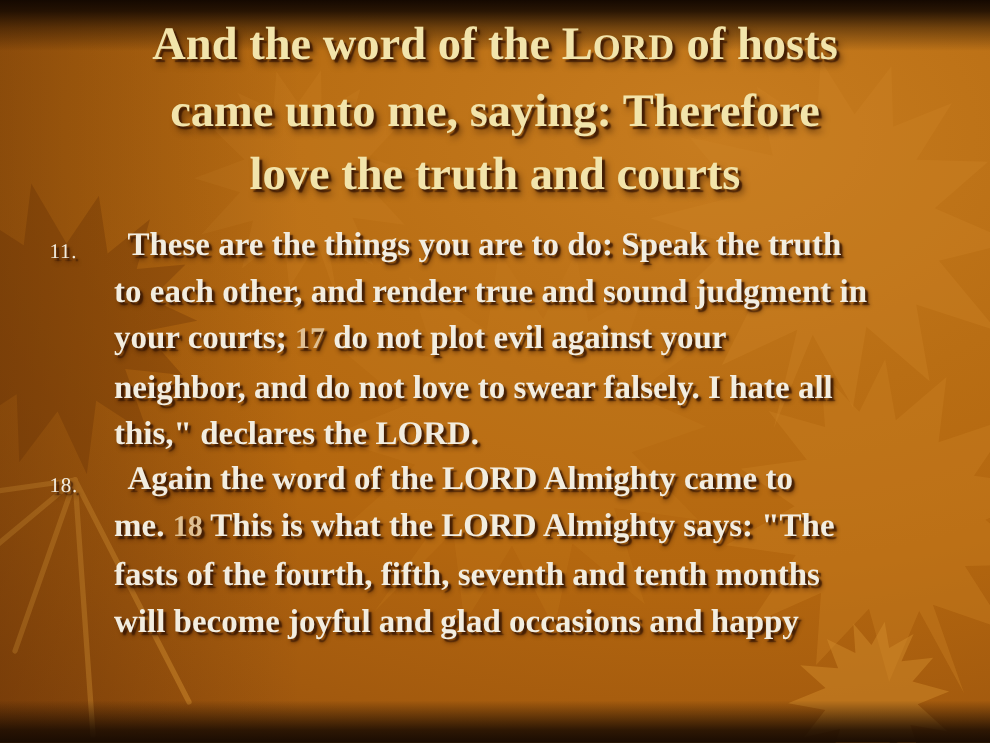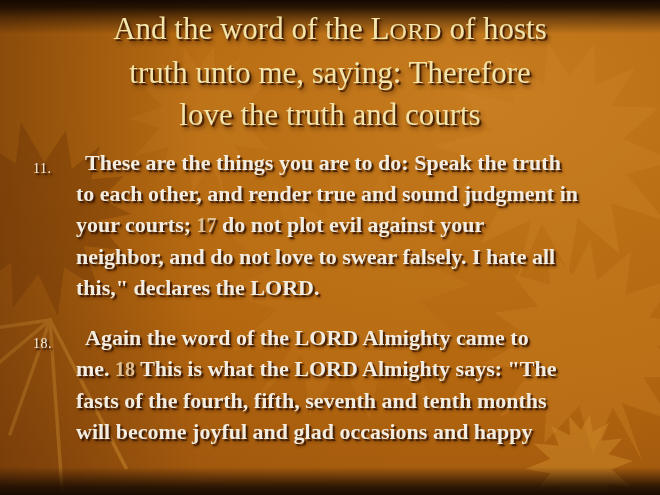--- a/index.html
+++ b/index.html
@@ -18,21 +18,21 @@
   .band-bottom{
     position:absolute;bottom:0;left:0;right:0;height:28px;pointer-events:none;
     background:linear-gradient(to top,#1a0c02 0%,rgba(26,12,2,.85) 30%,rgba(26,12,2,0) 100%);
   }
   .shade-left{
     position:absolute;left:0;top:0;bottom:0;width:200px;pointer-events:none;
     background:linear-gradient(to right,rgba(70,30,4,.35),rgba(70,30,4,0));
   }
   .title{
     position:absolute;top:8px;left:8px;right:8px;text-align:center;
-    font-weight:normal;font-size:31px;line-height:42px;
+    font-weight:bold;font-size:31px;line-height:42px;
     color:var(--title_color,#f2e4ab);
     text-shadow:2px 2px 1px rgba(64,27,4,.95), 3px 4px 4px rgba(48,20,3,.55);
   }
   .smallcaps{font-size:24px;letter-spacing:.5px;}
   .para{
     position:absolute;left:76px;width:560px;
     font-size:22px;line-height:31px;
     color:var(--body_color,#f2ede0);
     text-shadow:2px 2px 1px rgba(58,24,4,.85), 2px 3px 3px rgba(50,20,3,.45);
   }
@@ -77,34 +77,34 @@
   <svg class="leaf" width="120" height="120" viewBox="0 0 100 100" style="left:520px;top:410px;opacity:.5;transform:rotate(10deg)">
     <path d="M50 3 L55 17 L67 7 L63 23 L80 18 L71 33 L92 35 L76 45 L95 57 L74 57 L83 74 L64 66 L67 86 L52 72 L50 97 L48 72 L33 86 L36 66 L17 74 L26 57 L5 57 L24 45 L8 35 L29 33 L20 18 L37 23 L33 7 L45 17 Z" fill="#d08a2a"></path>
   </svg>
 
   <div class="shade-left"></div>
   <div class="band-top"></div>
   <div class="band-bottom"></div>
 
   <div class="title">
     <div class="tline"><span>And the word of the L</span><span class="smallcaps">ORD</span><span> of hosts</span></div>
-    <div class="tline">truth unto me, saying: Therefore</div>
+    <div class="tline">came unto me, saying: Therefore</div>
     <div class="tline">love the truth and courts</div>
   </div>
 
   <div class="para" style="top:147px">
     <span class="vnum">11.</span>
     <div class="line first-indent">These are the things you are to do: Speak the truth</div>
     <div class="line">to each other, and render true and sound judgment in</div>
     <div class="line"><span>your courts; </span><span class="inline-num">17</span><span> do not plot evil against your</span></div>
     <div class="line">neighbor, and do not love to swear falsely. I hate all</div>
     <div class="line">this," declares the LORD.</div>
   </div>
 
-  <div class="para" style="top:322px">
+  <div class="para" style="top:303px">
     <span class="vnum">18.</span>
     <div class="line first-indent">Again the word of the LORD Almighty came to</div>
     <div class="line"><span>me. </span><span class="inline-num">18</span><span> This is what the LORD Almighty says: "The</span></div>
     <div class="line">fasts of the fourth, fifth, seventh and tenth months</div>
     <div class="line">will become joyful and glad occasions and happy</div>
   </div>
 
 </div>
 
 </body></html>

